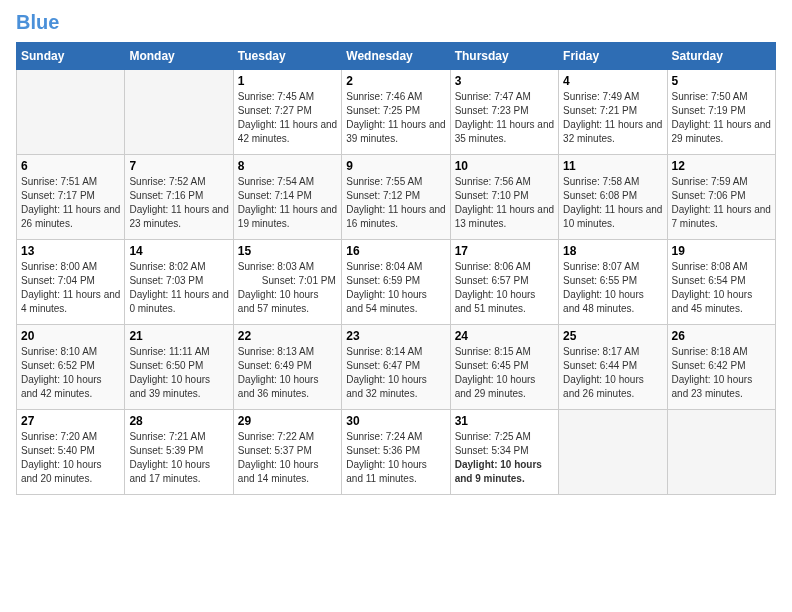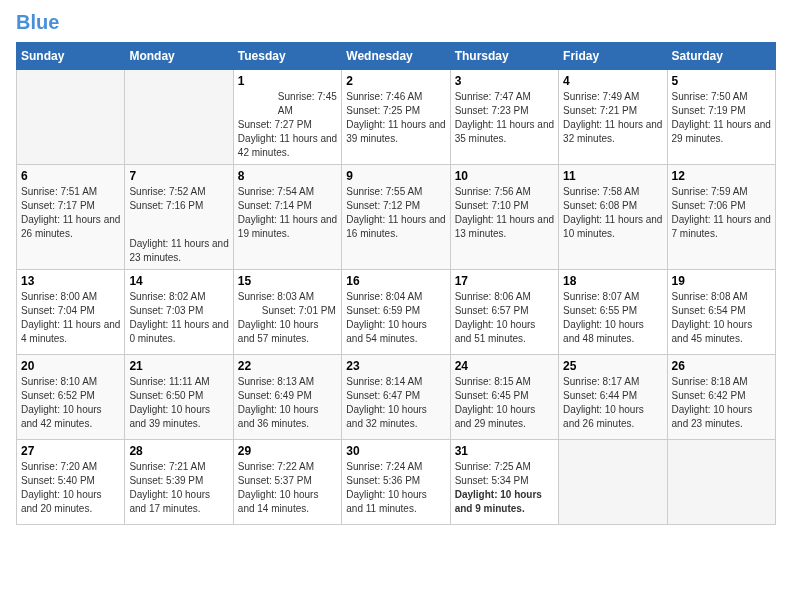--- a/index.html
+++ b/index.html
@@ -104,21 +104,21 @@
         <th>Saturday</th>
       </tr>
   </thead>
   <tbody id="calendar-body">
   <tr>
         <td class="empty-cell"></td>
         <td class="empty-cell"></td>
         <td>
           <span class="day-number">1</span>
           <div class="day-info">
-            <span style="display: block; margin-left: 40px;">Sunrise: 7:45 AM</span>
+            <span style="display: block;">Sunrise: 7:45 AM</span>
             <span style="display: block;">Sunset: 7:27 PM</span>
             <span style="display: block;">Daylight: 11 hours and 42 minutes.</span>
           </div>
         </td>
         <td>
           <span class="day-number">2</span>
           <div class="day-info">
             <span style="display: block;">Sunrise: 7:46 AM</span>
             <span style="display: block;">Sunset: 7:25 PM</span>
             <span style="display: block;">Daylight: 11 hours and 39 minutes.</span>
@@ -156,21 +156,21 @@
             <span style="display: block;">Sunrise: 7:51 AM</span>
             <span style="display: block;">Sunset: 7:17 PM</span>
             <span style="display: block;">Daylight: 11 hours and 26 minutes.</span>
           </div>
         </td>
         <td>
           <span class="day-number">7</span>
           <div class="day-info">
             <span style="display: block;">Sunrise: 7:52 AM</span>
             <span style="display: block;">Sunset: 7:16 PM</span>
-            <span style="display: block; margin-top: 24px;">Daylight: 11 hours and 23 minutes.</span>
+            <span style="display: block;">Daylight: 11 hours and 23 minutes.</span>
           </div>
         </td>
         <td>
           <span class="day-number">8</span>
           <div class="day-info">
             <span style="display: block;">Sunrise: 7:54 AM</span>
             <span style="display: block;">Sunset: 7:14 PM</span>
             <span style="display: block;">Daylight: 11 hours and 19 minutes.</span>
           </div>
         </td>

